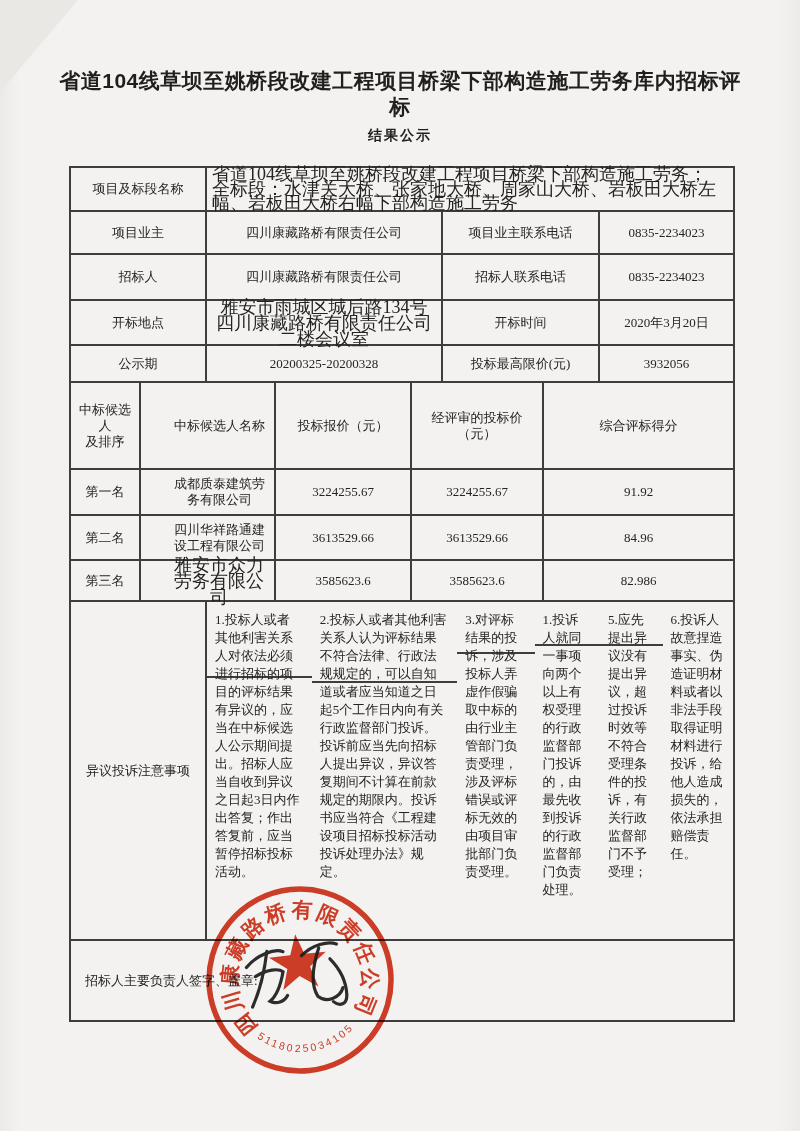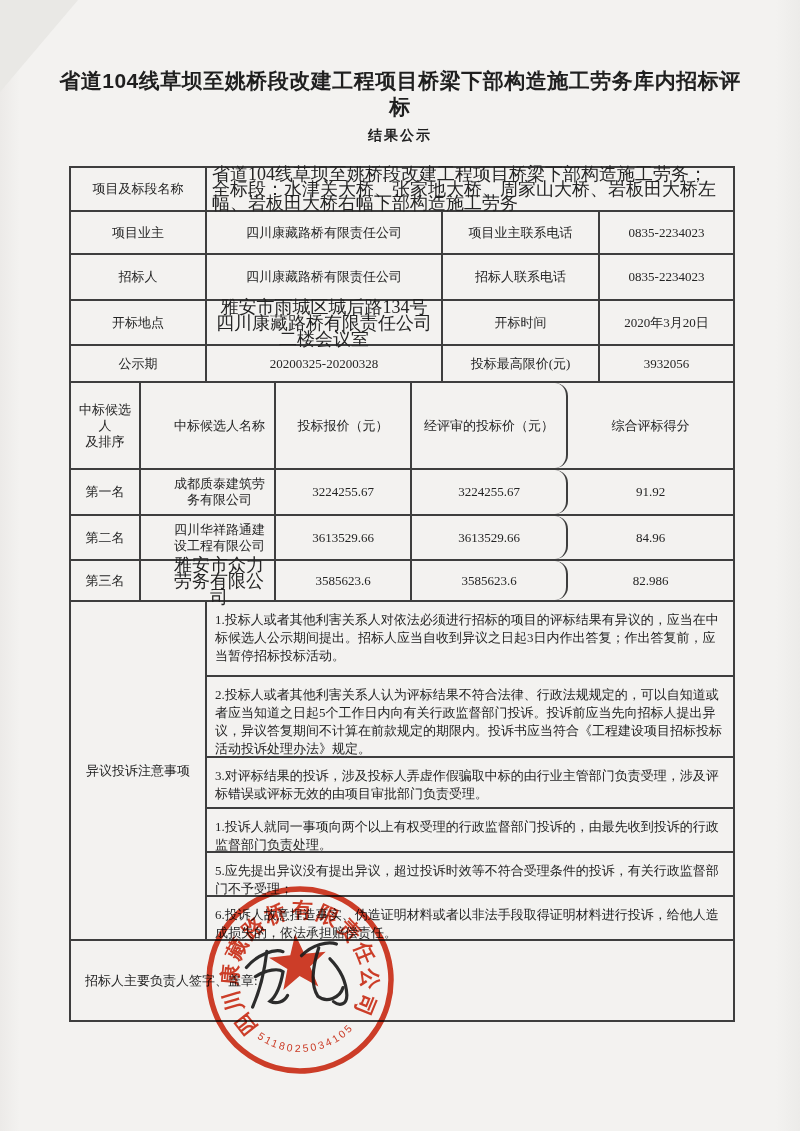--- a/index.html
+++ b/index.html
@@ -55,24 +55,24 @@
   
   .wa1{width:136px;flex:none;}
   .wa2{width:236px;flex:none;}
   .wa3{width:157px;flex:none;}
   .wa4{flex:1;}
   .waRest{flex:1;}
   
   .wb1{width:70px;flex:none;}
   .wb2{width:135px;flex:none;padding-left:28px;}
   .wb3{width:136px;flex:none;}
-  .wb4{width:156px;flex:none;border-radius:13px;}
+  .wb4{width:132px;flex:none;}
   .wb5{flex:1;}
   
-  .notes-col{flex:1;display:flex;flex-direction:column;box-sizing:border-box;}
+  .notes-col{flex:1;display:flex;flex-direction:row;box-sizing:border-box;}
   .note{
     box-sizing:border-box;
     border-bottom:2px solid #3e3e3e;
     padding:9px 10px 0 8px;
     line-height:18px;text-align:left;
   }
   .note:last-child{border-bottom:none;}
   
   .sig-cell{
     flex:1;display:flex;align-items:center;justify-content:flex-start;

